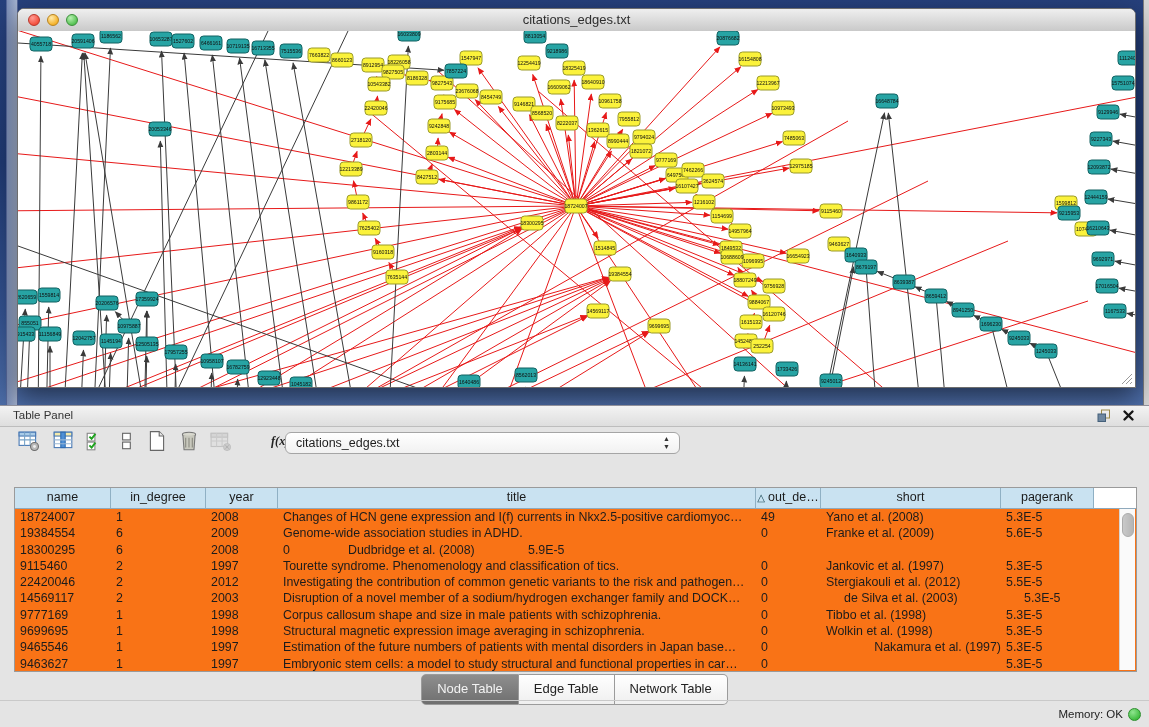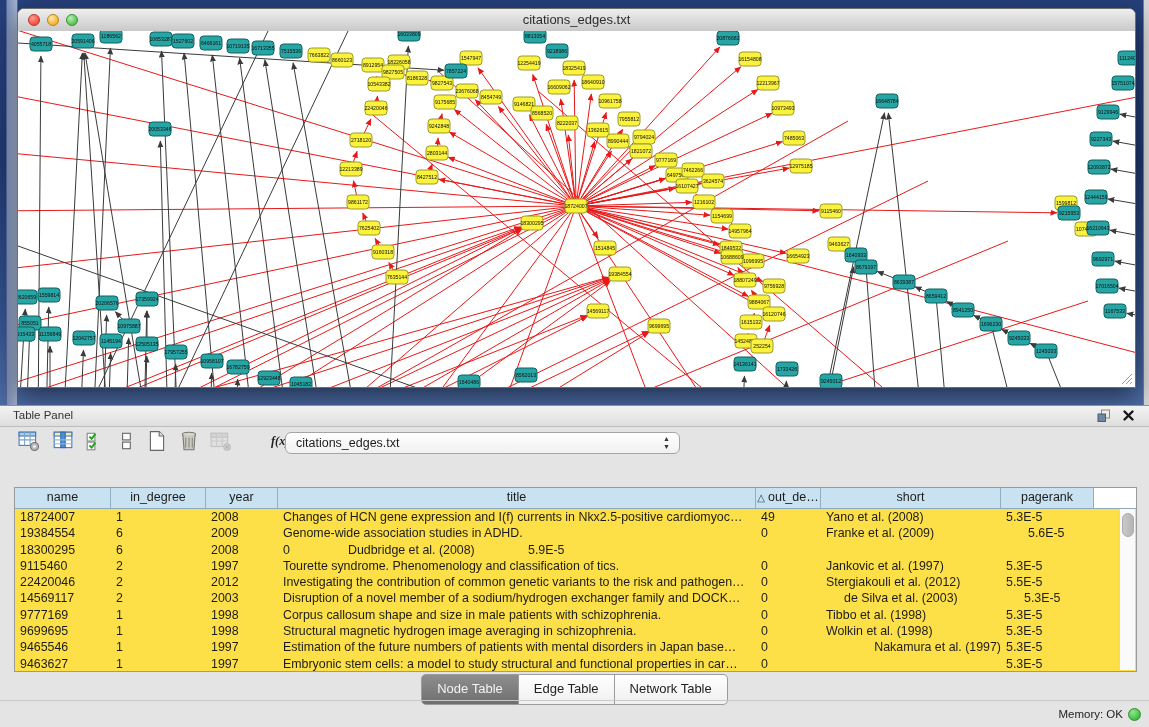--- a/index.html
+++ b/index.html
@@ -74,21 +74,21 @@
     border:1px solid #A5A5A5;border-radius:6px;
     font-size:12.5px;color:#1d1d1d;line-height:20px;padding-left:10px;cursor:pointer;
   }
   .combo .arrows{
     position:absolute;right:9px;top:2px;font-size:7px;line-height:8px;color:#333;
     display:flex;flex-direction:column;align-items:center;
   }
   
   .table-wrap{
     position:absolute;left:14px;top:81px;width:1123px;height:185px;
-    background:#fde047;border:1px solid #9A9A9A;box-sizing:border-box;overflow:hidden;
+    background:#f97316;border:1px solid #9A9A9A;box-sizing:border-box;overflow:hidden;
   }
   .thead{display:flex;height:20px;border-bottom:1px solid #8FA9BC;}
   .th{
     box-sizing:border-box;height:20px;line-height:19px;text-align:center;
     background:#C9E2F1;border-right:1px solid #8FB0C4;
     font-size:12.5px;color:#1b1b1b;overflow:hidden;white-space:nowrap;cursor:pointer;
   }
   .th .sort-arrow{font-size:10px;margin-right:3px;color:#16424F;}
   .th.filler{background:#fff;border-right:none;cursor:default;}
   .trow{display:flex;height:16.3px;line-height:16.3px;cursor:default;}
@@ -914,21 +914,21 @@
           <div class="td" style="width: 180px;">Yano et al. (2008)</div>
           <div class="td" style="width: 93px;">5.3E-5</div>
         </div>
         <div class="trow">
           <div class="td" style="width: 96px;">19384554</div>
           <div class="td" style="width: 95px;">6</div>
           <div class="td" style="width: 72px;">2009</div>
           <div class="td" style="width: 478px;">Genome-wide association studies in ADHD.</div>
           <div class="td" style="width: 65px;">0</div>
           <div class="td" style="width: 180px;">Franke et al. (2009)</div>
-          <div class="td" style="width: 93px; margin-left: 22px;">5.6E-5</div>
+          <div class="td" style="width: 93px;">5.6E-5</div>
         </div>
         <div class="trow">
           <div class="td" style="width: 96px;">18300295</div>
           <div class="td" style="width: 95px;">6</div>
           <div class="td" style="width: 72px;">2008</div>
           <div class="td" style="width: 65px;">0</div>
           <div class="td" style="width: 180px;">Dudbridge et al. (2008)</div>
           <div class="td" style="width: 93px;">5.9E-5</div>
         </div>
         <div class="trow">
@@ -964,21 +964,21 @@
           <div class="td" style="width: 72px;">1998</div>
           <div class="td" style="width: 478px;">Corpus callosum shape and size in male patients with schizophrenia.</div>
           <div class="td" style="width: 65px;">0</div>
           <div class="td" style="width: 180px;">Tibbo et al. (1998)</div>
           <div class="td" style="width: 93px;">5.3E-5</div>
         </div>
         <div class="trow">
           <div class="td" style="width: 96px;">9699695</div>
           <div class="td" style="width: 95px;">1</div>
           <div class="td" style="width: 72px;">1998</div>
-          <div class="td" style="width: 478px;">Structural magnetic hydrogen image averaging in schizophrenia.</div>
+          <div class="td" style="width: 478px;">Structural magnetic expression image averaging in schizophrenia.</div>
           <div class="td" style="width: 65px;">0</div>
           <div class="td" style="width: 180px;">Wolkin et al. (1998)</div>
           <div class="td" style="width: 93px;">5.3E-5</div>
         </div>
         <div class="trow">
           <div class="td" style="width: 96px;">9465546</div>
           <div class="td" style="width: 95px;">1</div>
           <div class="td" style="width: 72px;">1997</div>
           <div class="td" style="width: 478px;">Estimation of the future numbers of patients with mental disorders in Japan base…</div>
           <div class="td" style="width: 65px;">0</div>

